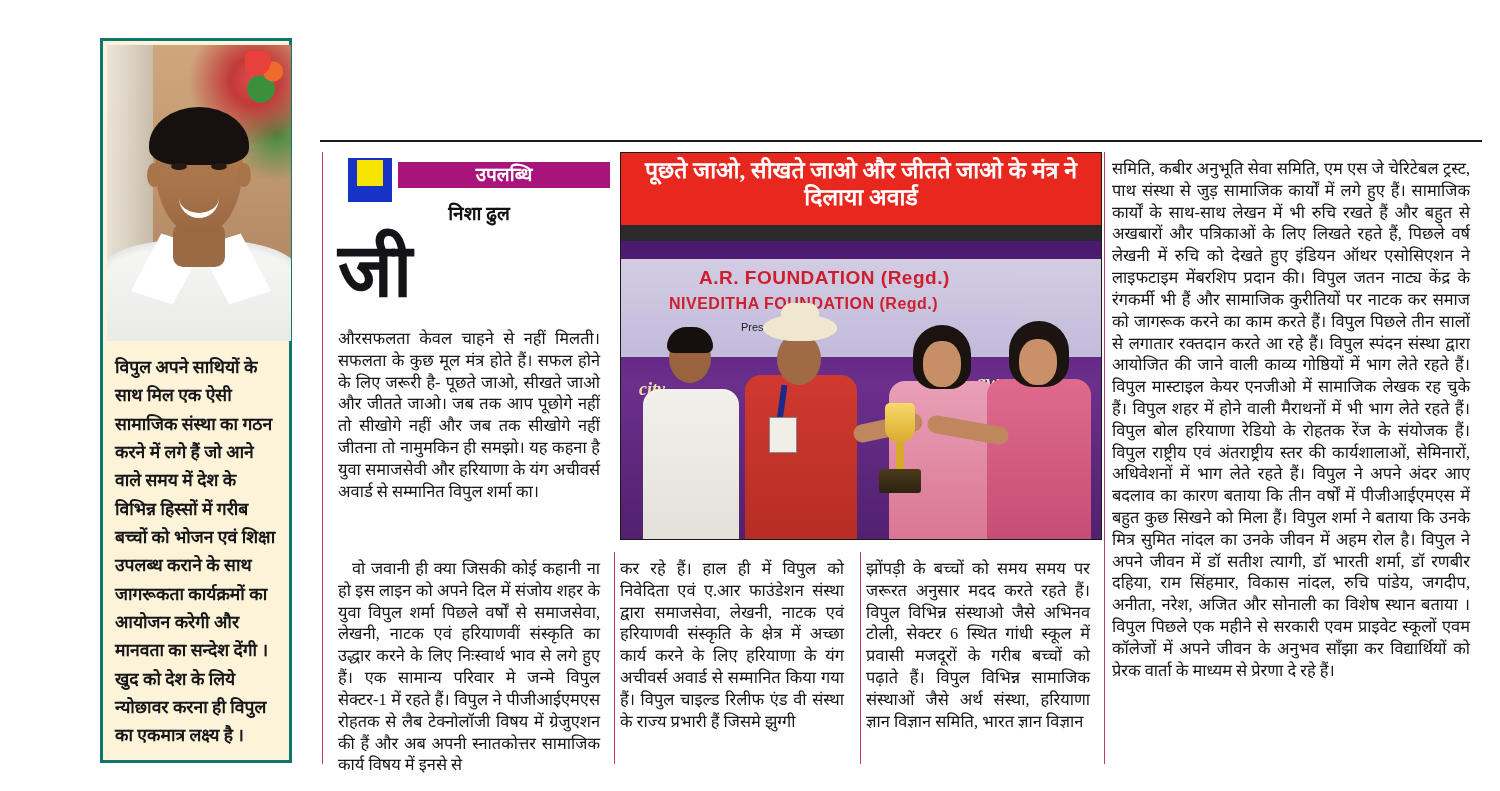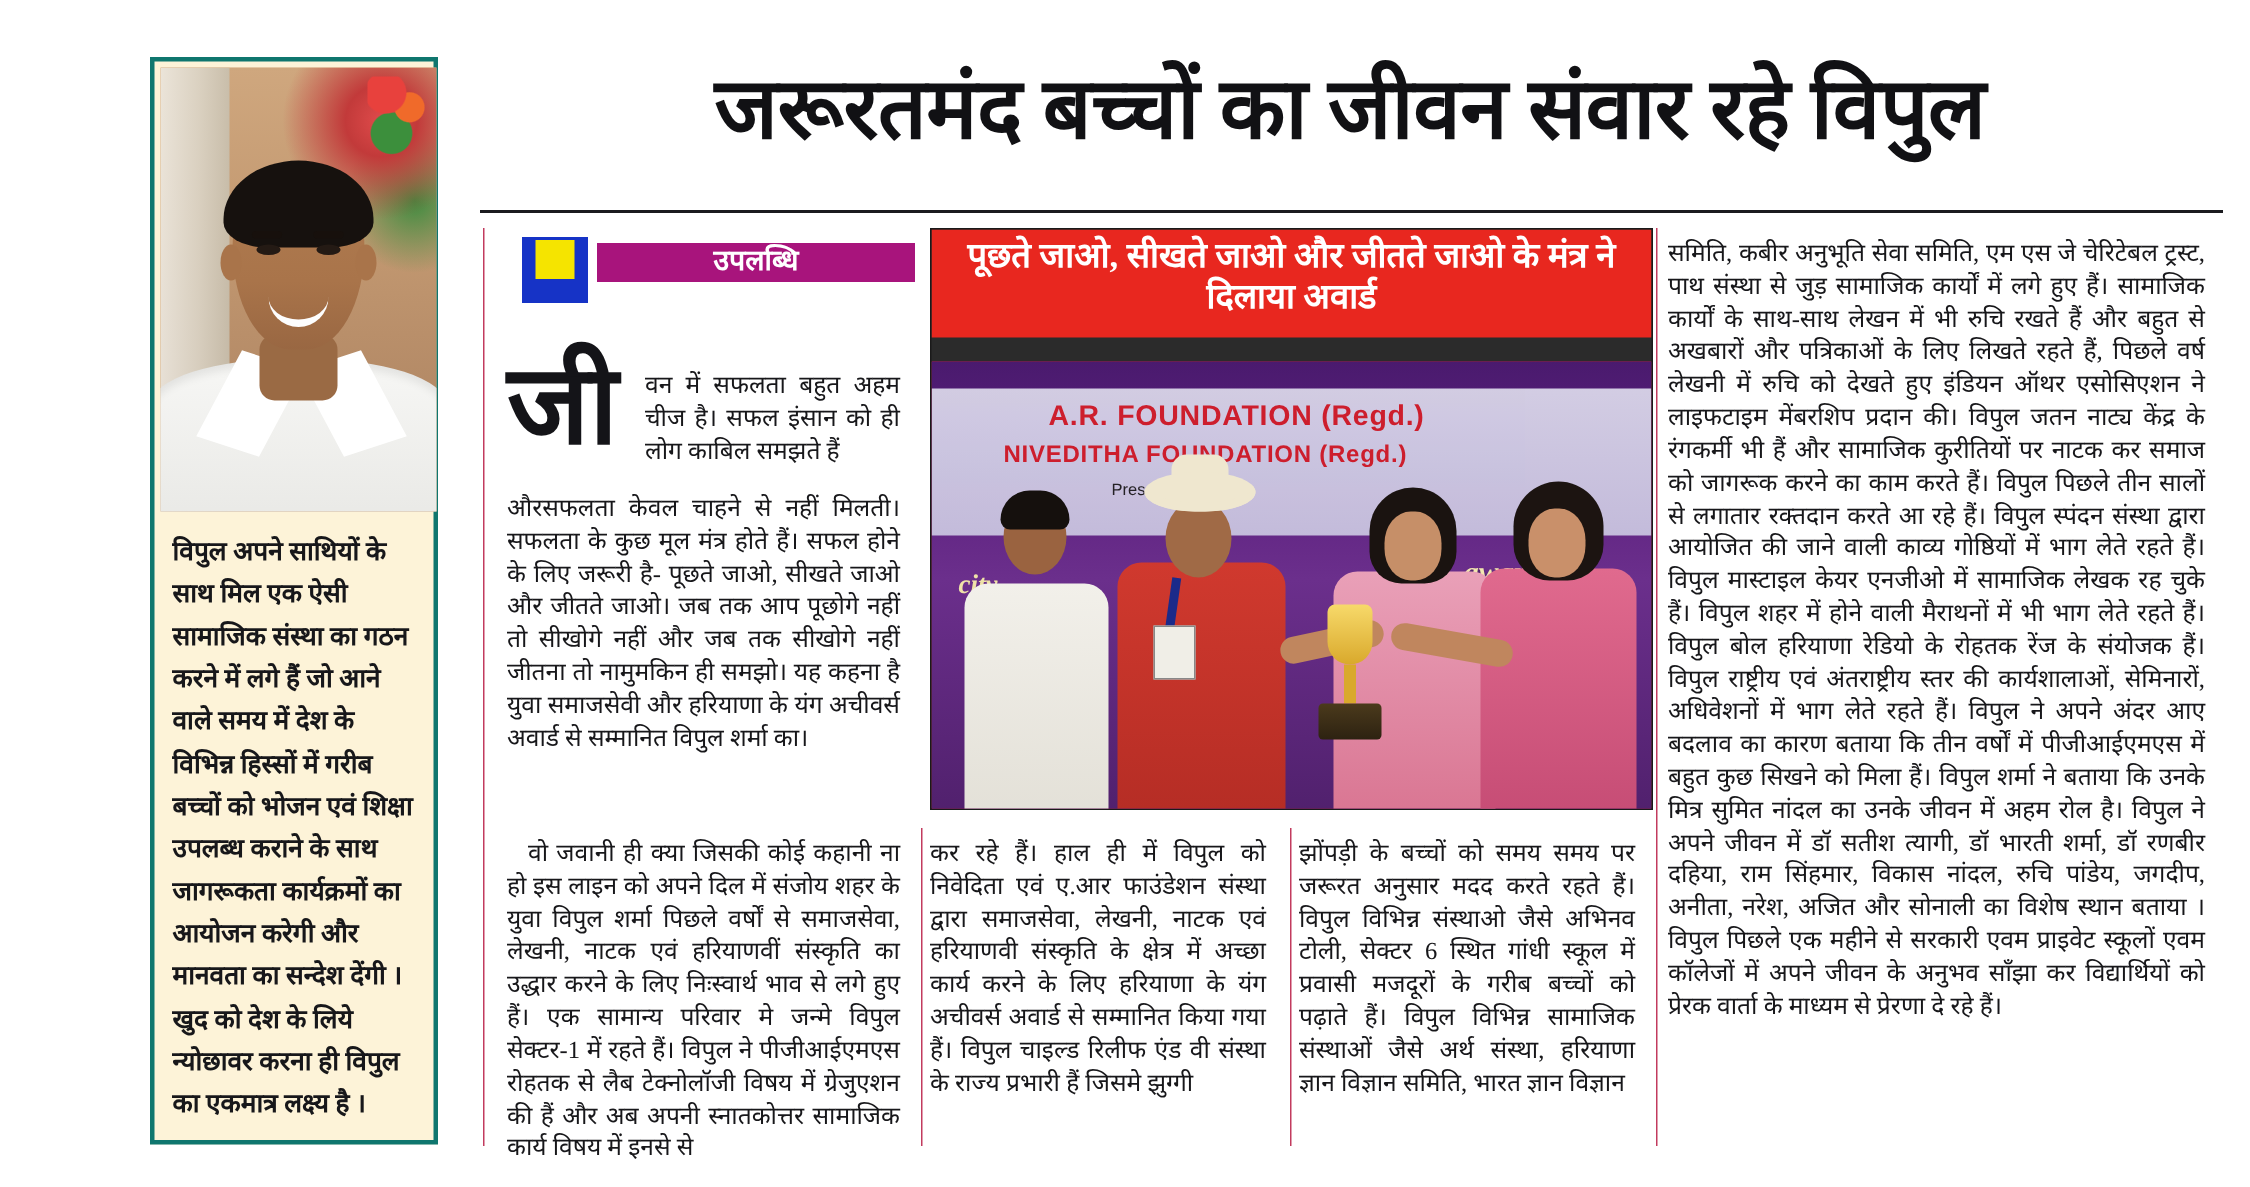--- a/index.html
+++ b/index.html
@@ -388,41 +388,38 @@
       <div class="ear-r"></div>
       <div class="brow-l"></div>
       <div class="brow-r"></div>
       <div class="eye-l"></div>
       <div class="eye-r"></div>
       <div class="smile"></div>
     </div>
     <div class="caption">विपुल अपने साथियों के साथ मिल एक ऐसी सामाजिक संस्था का गठन करने में लगे हैं जो आने वाले समय में देश के विभिन्न हिस्सों में गरीब बच्चों को भोजन एवं शिक्षा उपलब्ध कराने के साथ जागरूकता कार्यक्रमों का आयोजन करेगी और मानवता का सन्देश देंगी । खुद को देश के लिये न्योछावर करना ही विपुल का एकमात्र लक्ष्य है ।</div>
   </div>
 
-  <div class="headline">जरूरतमंद बच्चों का जीवन संवार रहे विपुल</div>
   <div class="hrule"></div>
 
   <div class="vrule" style="left:322px; top:152px; height:612px;"></div>
   <div class="vrule" style="left:1104px; top:152px; height:612px;"></div>
   <div class="vrule" style="left:614px; top:552px; height:212px;"></div>
   <div class="vrule" style="left:860px; top:552px; height:212px;"></div>
 
   <div class="kicker">
     <div class="sq-outer"></div>
     <div class="sq-inner"></div>
     <div class="band">
       <span>उपलब्धि</span>
     </div>
   </div>
+  <div class="byline">निशा ढुल</div>
 
   <div class="dropcap">जी</div>
 
-  <div class="col" id="col1a">
-    <p>वन में सफलता बहुत अहम चीज है। सफल इंसान को ही लोग काबिल समझते हैं</p>
-  </div>
   <div class="col" id="col1b">
     <p>औरसफलता केवल चाहने से नहीं मिलती। सफलता के कुछ मूल मंत्र होते हैं। सफल होने के लिए जरूरी है- पूछते जाओ, सीखते जाओ और जीतते जाओ। जब तक आप पूछोगे नहीं तो सीखोगे नहीं और जब तक सीखोगे नहीं जीतना तो नामुमकिन ही समझो। यह कहना है युवा समाजसेवी और हरियाणा के यंग अचीवर्स अवार्ड से सम्मानित विपुल शर्मा का।</p>
   </div>
   <div class="col" id="col1c">
     <p class="indent">वो जवानी ही क्या जिसकी कोई कहानी ना हो इस  लाइन को अपने दिल में संजोय शहर के युवा विपुल शर्मा पिछले वर्षों से समाजसेवा, लेखनी, नाटक एवं हरियाणवीं संस्कृति का उद्धार करने के लिए निःस्वार्थ भाव से लगे हुए हैं। एक सामान्य परिवार मे जन्मे विपुल सेक्टर-1 में रहते हैं। विपुल ने पीजीआईएमएस रोहतक से लैब टेक्नोलॉजी विषय में ग्रेजुएशन की हैं और अब अपनी स्नातकोत्तर सामाजिक कार्य विषय में इनसे से</p>
   </div>
 
   <div class="photo-block">
     <div class="photo-caption">
       <span>पूछते जाओ, सीखते जाओ और जीतते जाओ  के मंत्र ने दिलाया अवार्ड</span>

